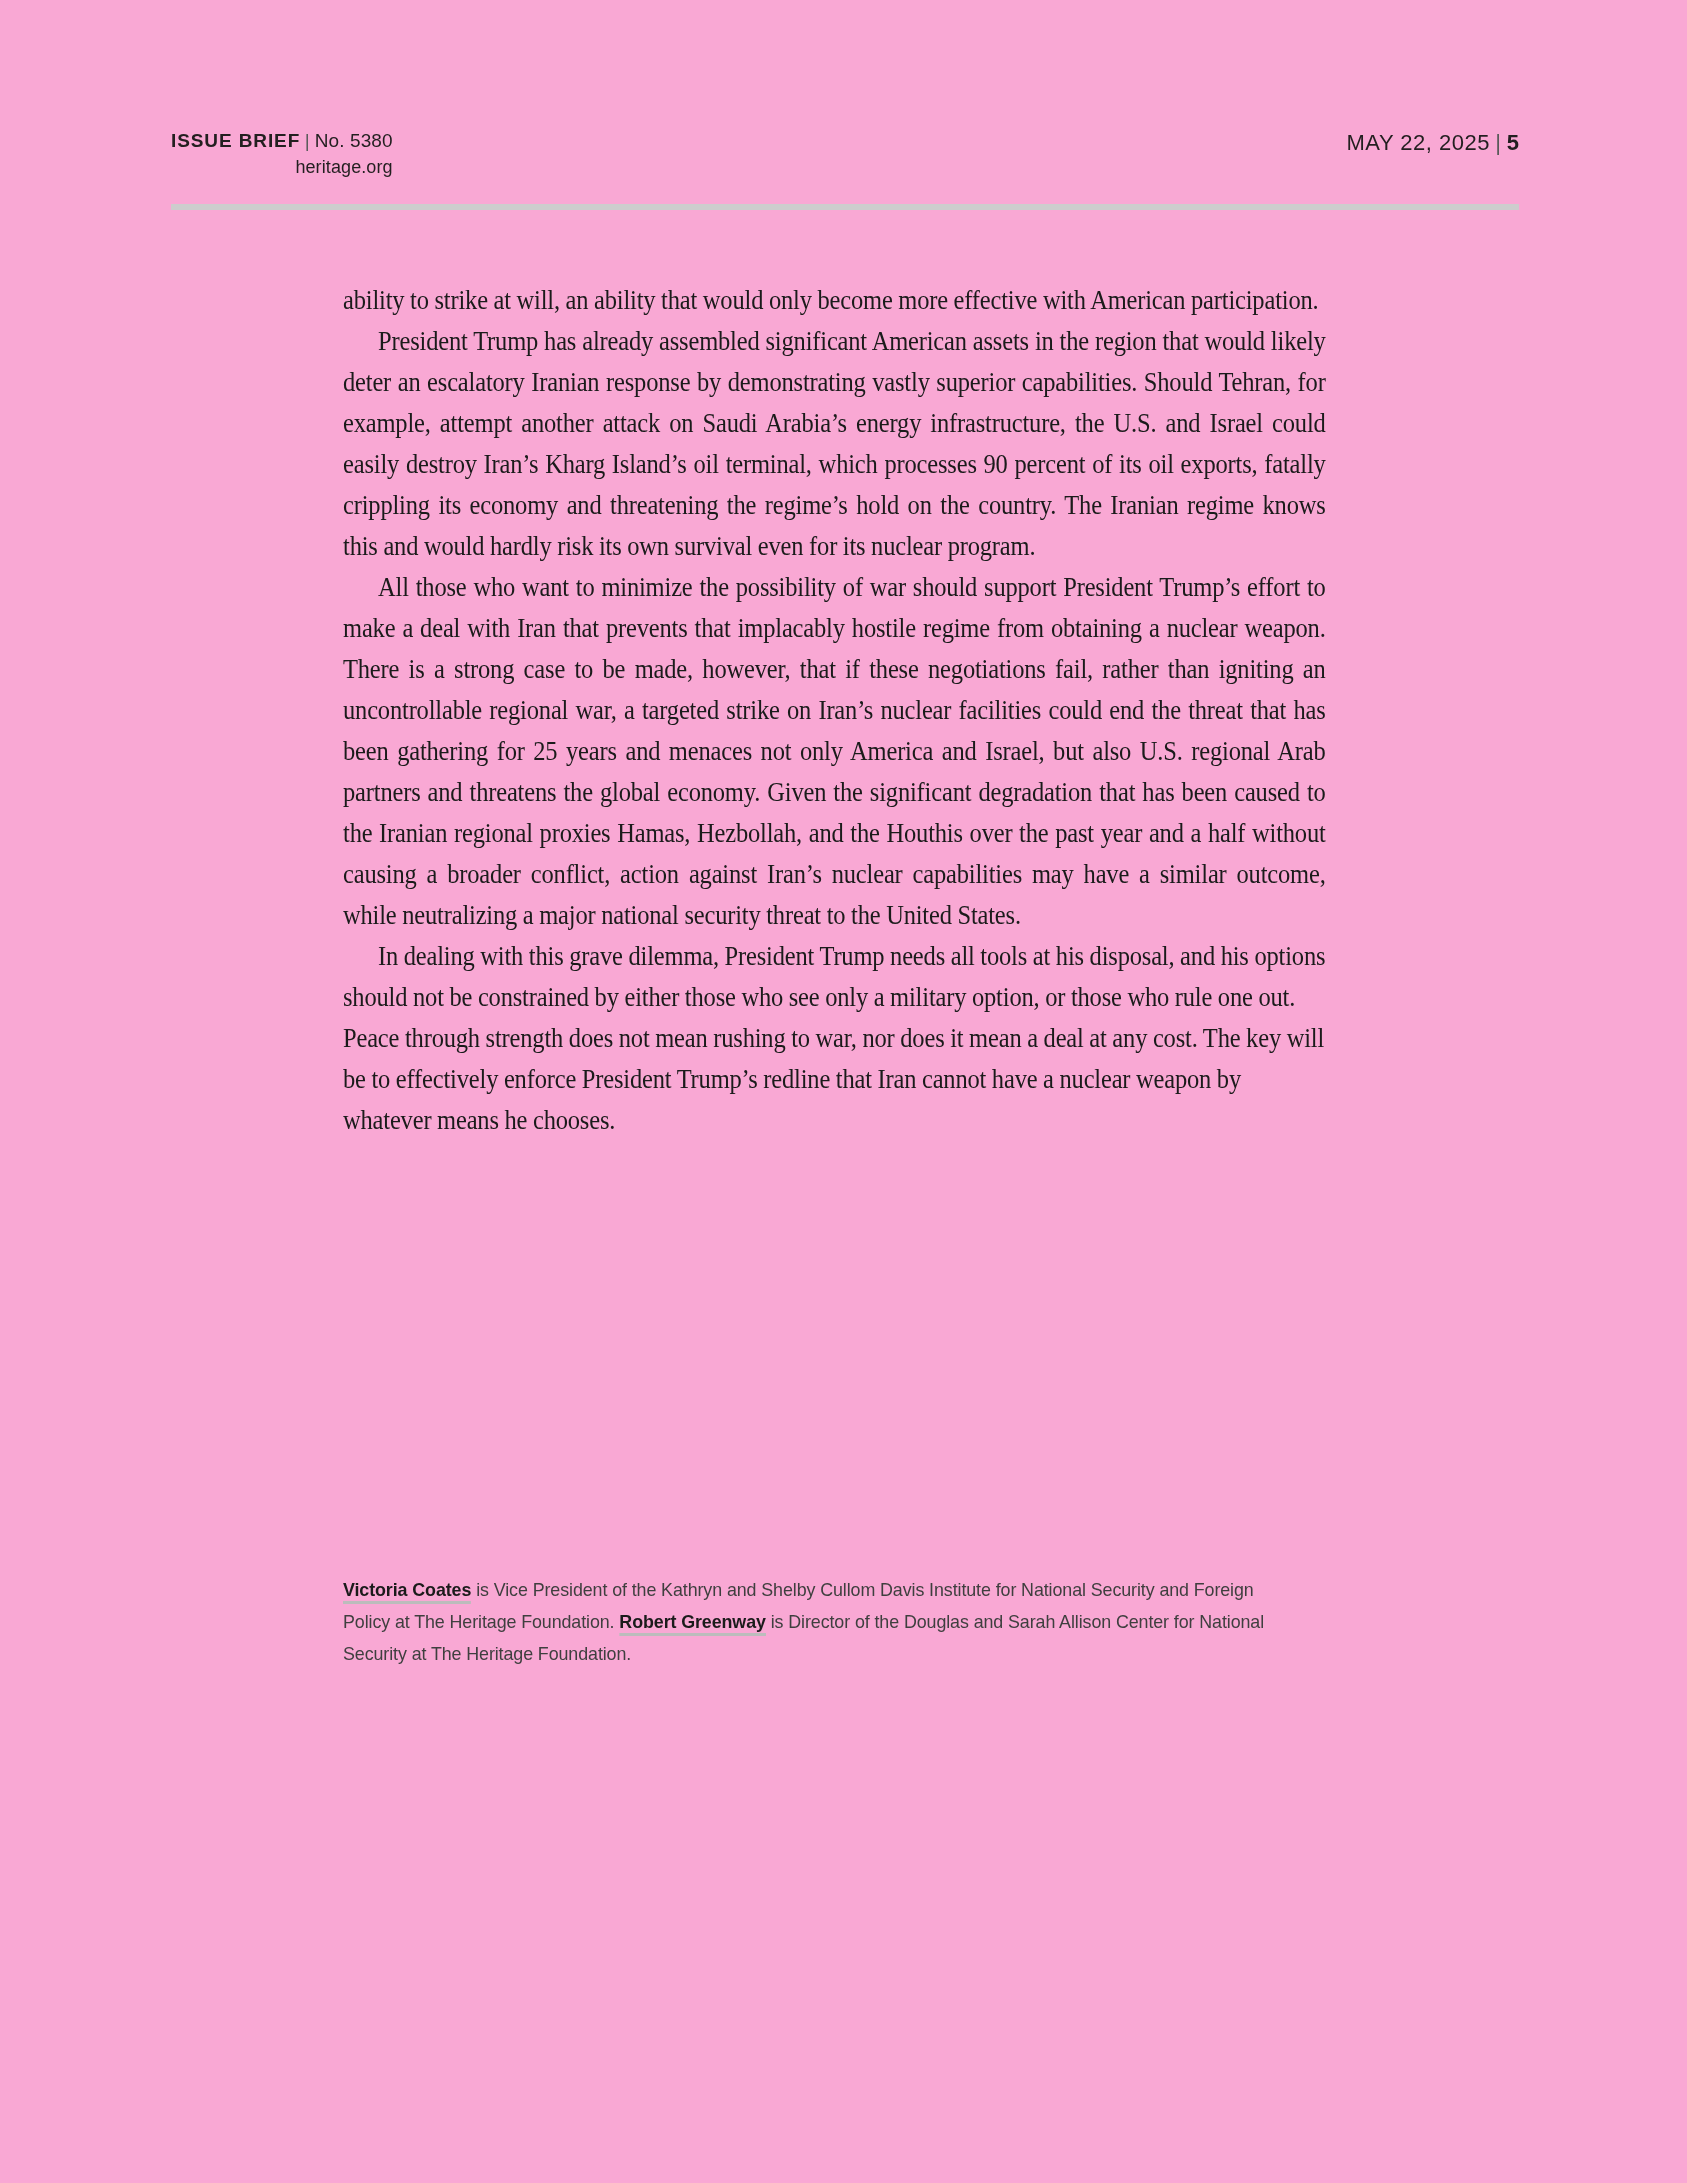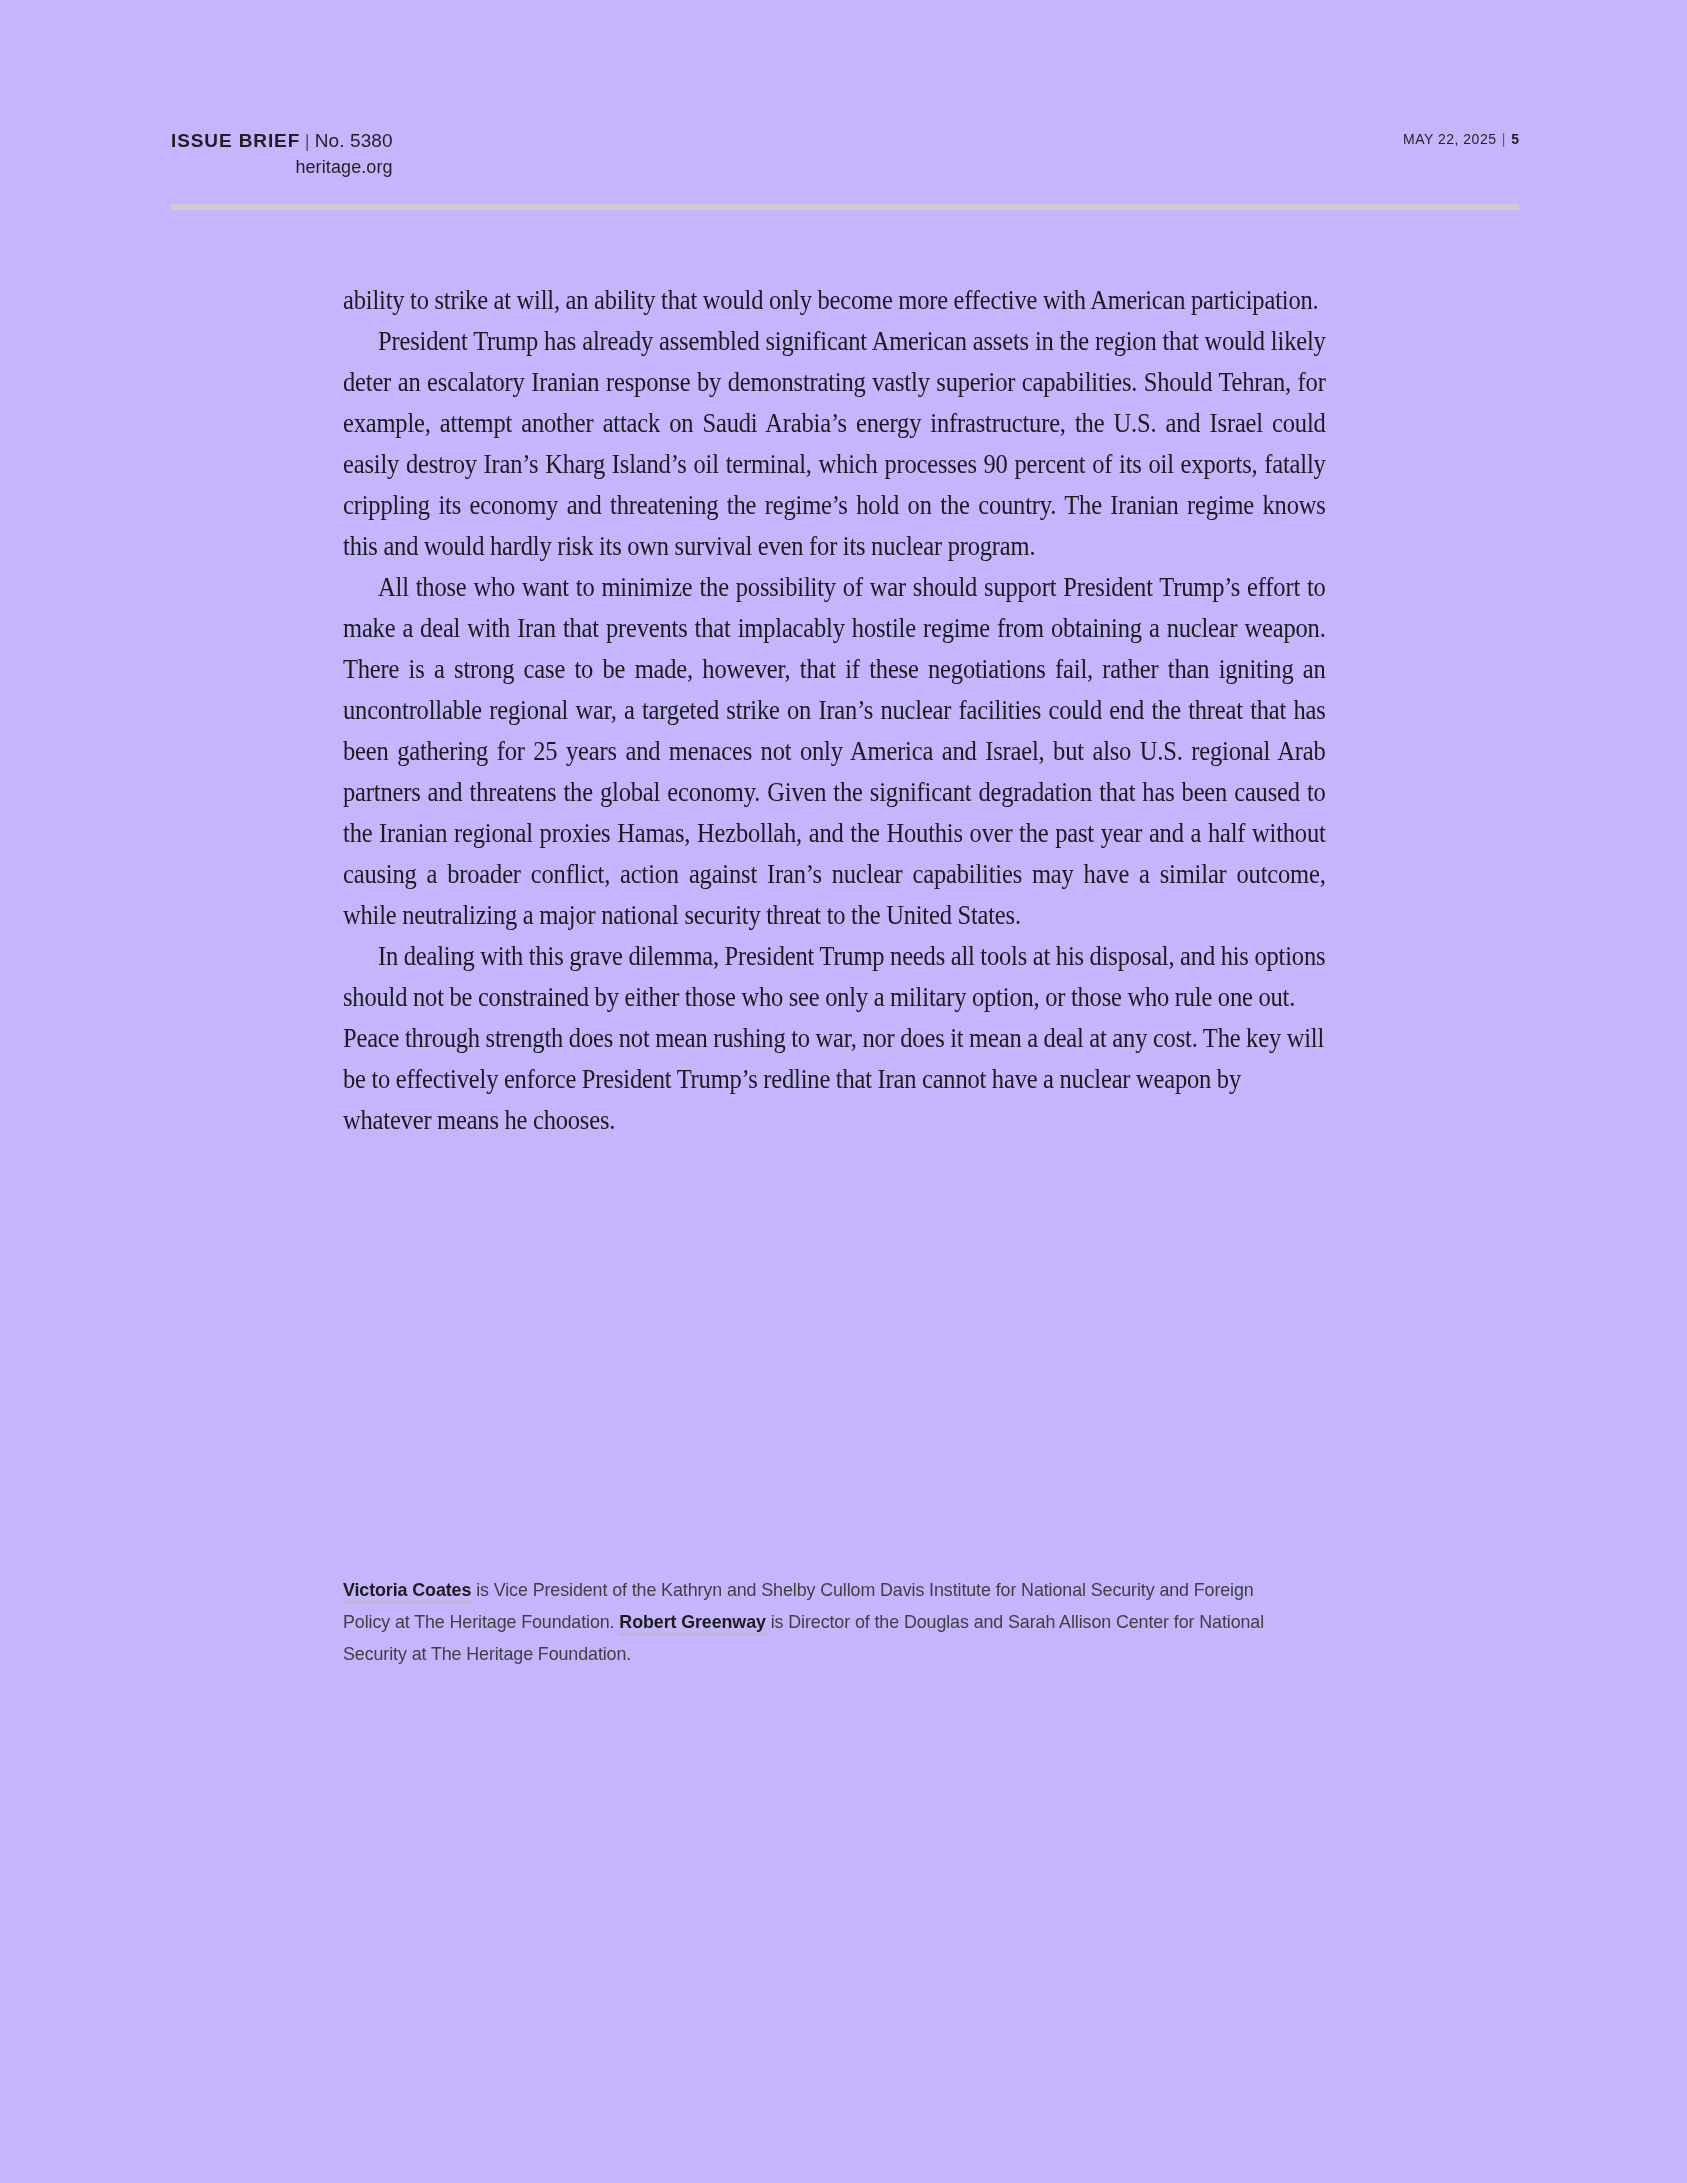--- a/index.html
+++ b/index.html
@@ -12,21 +12,21 @@
     height: 2183px;
     position: relative;
     font-family: "Liberation Sans", sans-serif;
     -webkit-font-smoothing: antialiased;
   }
 
   
   .page {
     position: absolute;
     inset: 0;
-    background: #c4b5fd;
+    background: #f9a8d4;
   }
 
   
   .page-header {
     position: absolute;
     left: 171px;
     top: 131px;
     width: 1348px;
     height: 64px;
   }
@@ -65,21 +65,21 @@
     color: #231f20;
     letter-spacing: 0.1px;
     line-height: 1.0;
     text-align: right;
   }
   .header-right {
     position: absolute;
     right: 0;
     top: 1.3px;
     font-family: "Liberation Sans", sans-serif;
-    font-size: 14px;
+    font-size: 22px;
     color: #231f20;
     letter-spacing: 0.5px;
     white-space: nowrap;
     line-height: 1.0;
   }
   .header-right .pipe {
     color: #5a5a5a;
     padding: 0 5.3px;
     font-weight: 300;
   }

